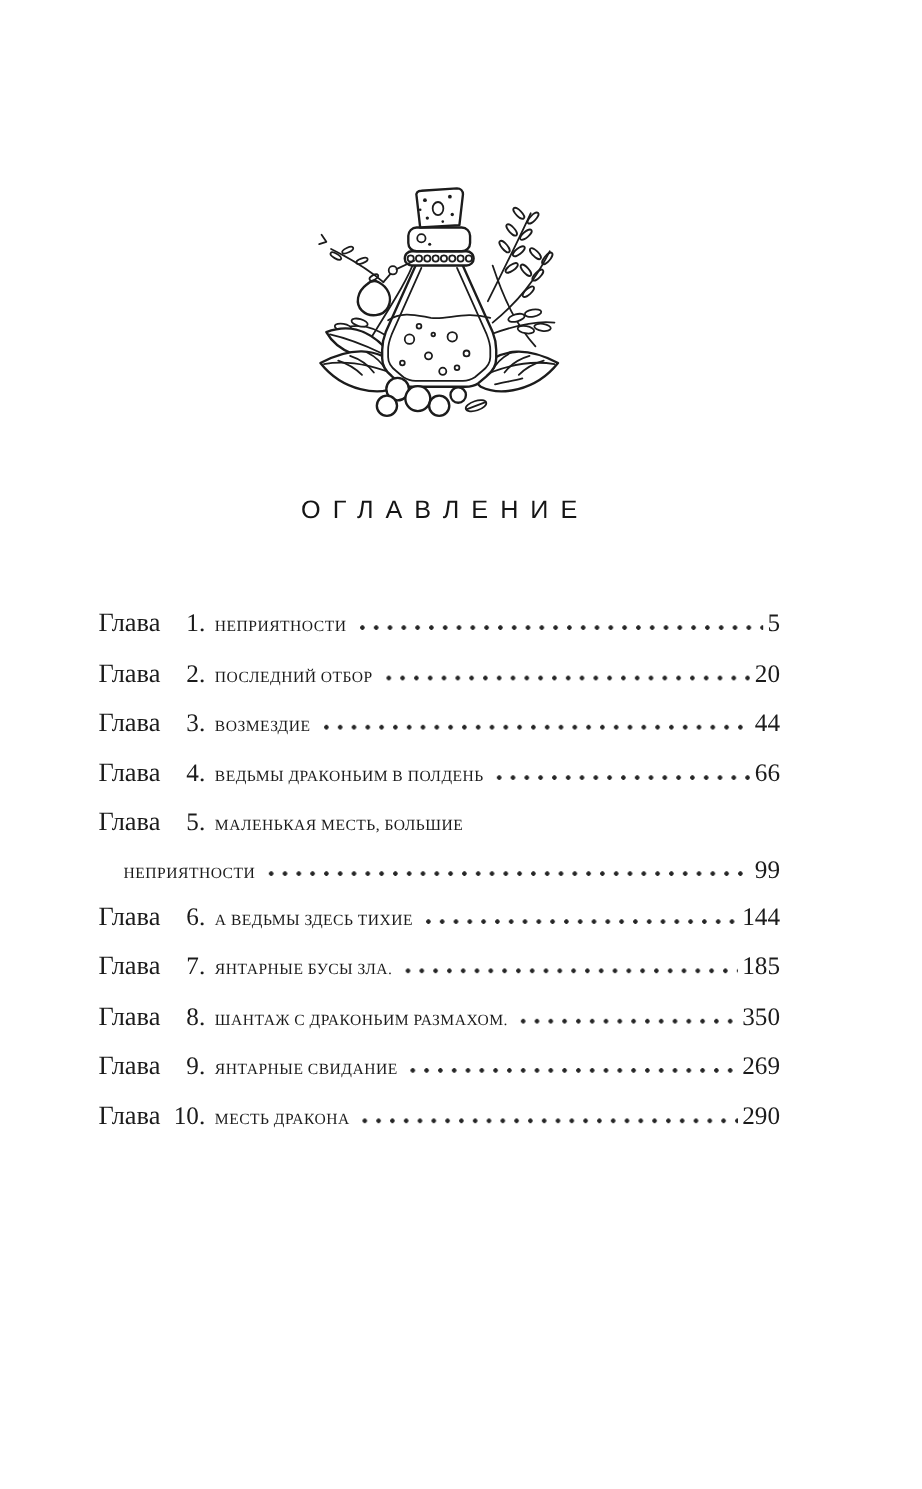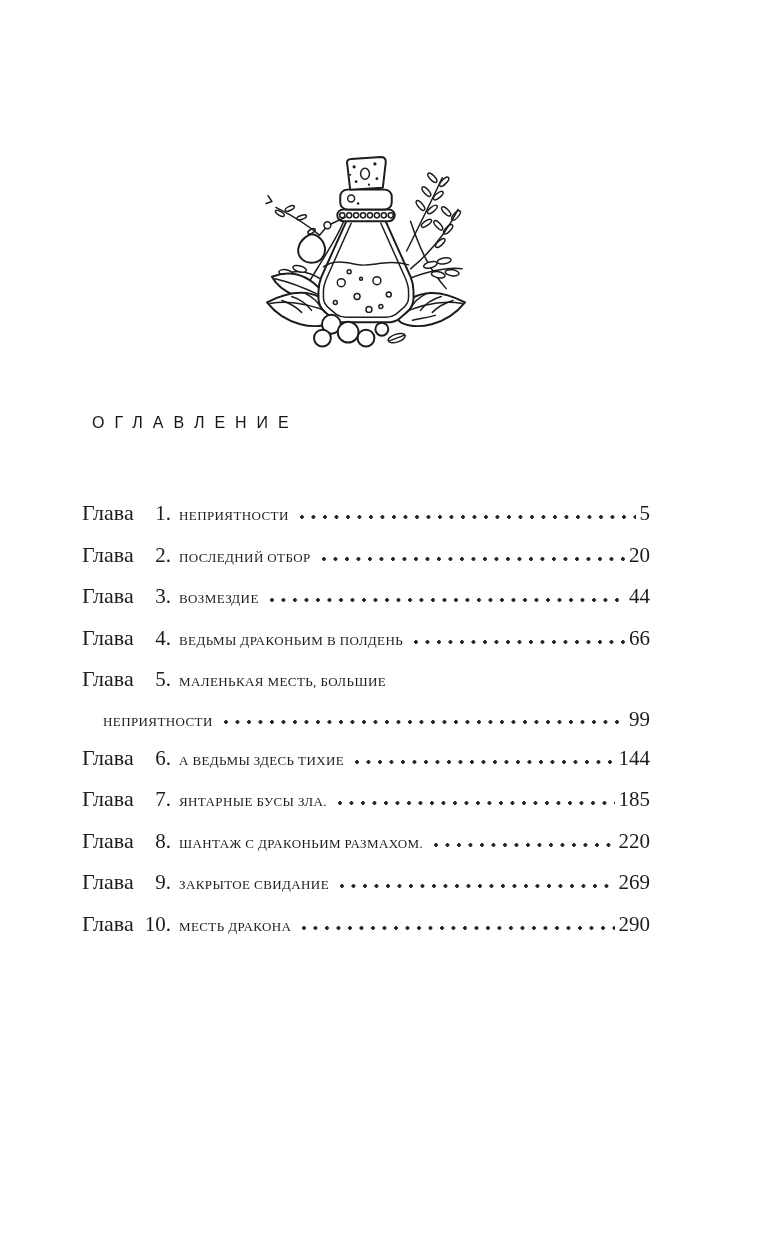--- a/index.html
+++ b/index.html
@@ -14,23 +14,23 @@
     width: 568px;
     margin-left: 82px;
   }
   .illu-wrap {
     padding-top: 152px;
     display: flex;
     justify-content: center;
   }
   .page-title {
     margin-top: 64px;
-    text-align: left;
+    text-align: center;
     font-family: "Liberation Sans", sans-serif;
-    font-size: 16px;
+    font-size: 21px;
     letter-spacing: 10px;
     padding-left: 10px;
     color: #151515;
     font-weight: 400;
   }
   .toc {
     margin-top: 62px;
   }
   .row {
     display: flex;
@@ -232,27 +232,27 @@
       <span class="ttl">ЯНТАРНЫЕ БУСЫ ЗЛА.</span>
       <span class="dots"></span>
       <span class="pagenum">185</span>
     </div>
 
     <div class="row">
       <span class="word">Глава</span>
       <span class="num">8.</span>
       <span class="ttl">ШАНТАЖ С ДРАКОНЬИМ РАЗМАХОМ.</span>
       <span class="dots"></span>
-      <span class="pagenum">220</span>
+      <span class="pagenum">350</span>
     </div>
 
     <div class="row">
       <span class="word">Глава</span>
       <span class="num">9.</span>
-      <span class="ttl">ЗАКРЫТОЕ СВИДАНИЕ</span>
+      <span class="ttl">ЯНТАРНЫЕ СВИДАНИЕ</span>
       <span class="dots"></span>
       <span class="pagenum">269</span>
     </div>
 
     <div class="row">
       <span class="word">Глава</span>
       <span class="num">10.</span>
       <span class="ttl">МЕСТЬ ДРАКОНА</span>
       <span class="dots"></span>
       <span class="pagenum">290</span>

